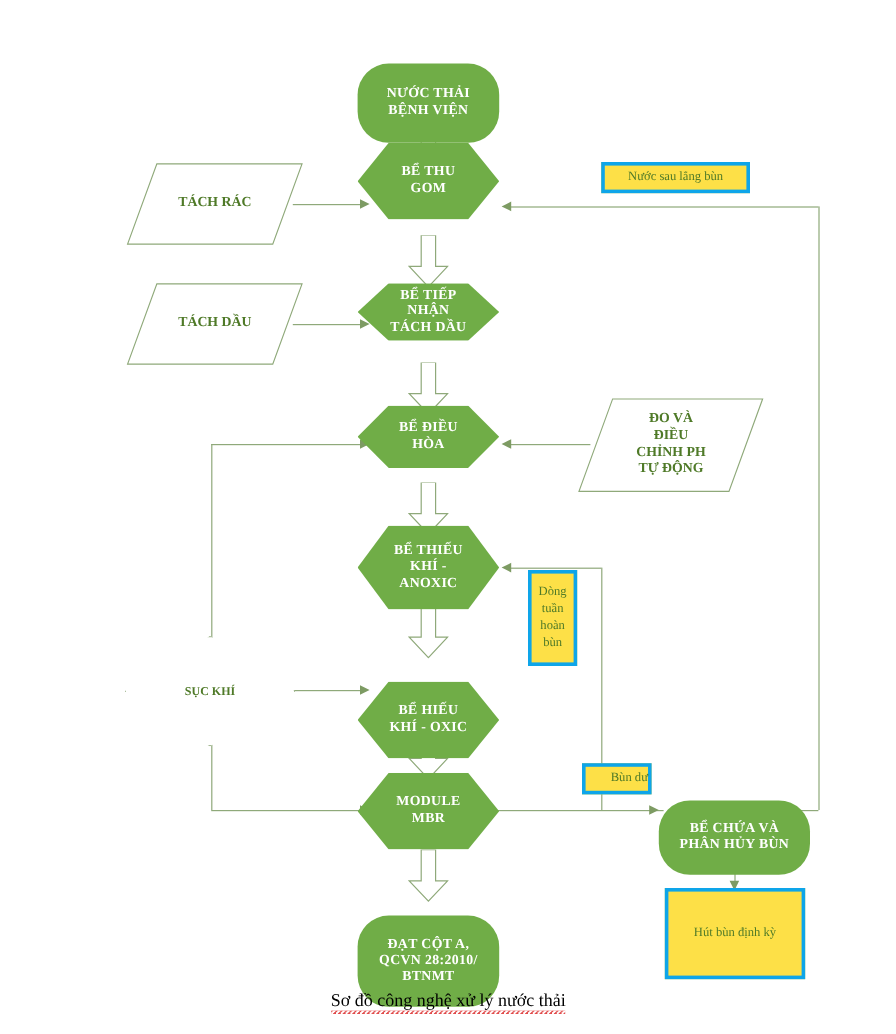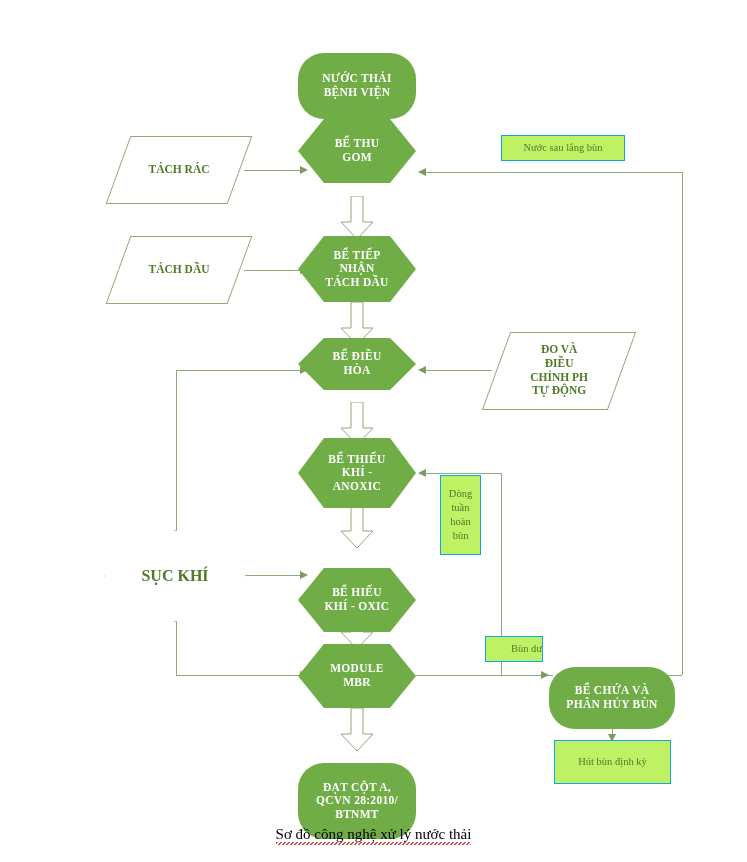--- a/index.html
+++ b/index.html
@@ -18,23 +18,23 @@
   .rrect{border-radius:26px;margin-top:23px;}
 
   
   .para{border:1px solid #8FA97A;background:#ffffff;transform:skewX(-20deg);}
   .para .inner{transform:skewX(20deg);width:100%;text-align:center;color:#4F7A28;font-weight:bold;font-size:11.5px;line-height:1.2;white-space:pre-line;}
 
   .diamond-wrap{position:absolute;}
   .diamond{width:100%;height:100%;border:1px solid #8FA97A;background:#ffffff;
            clip-path:polygon(50% 0%,100% 50%,50% 100%,0% 50%);
            display:flex;align-items:center;justify-content:center;}
-  .diamond .txt{color:#4F7A28;font-weight:bold;font-size:16px;}
-
-  .plainbox{position:absolute;border:1px solid #0ea5e9;background:#bef264;display:flex;align-items:center;justify-content:center;text-align:center;box-sizing:border-box;}
+  .diamond .txt{color:#4F7A28;font-weight:bold;font-size:10px;}
+
+  .plainbox{position:absolute;border:3px solid #0ea5e9;background:#fde047;display:flex;align-items:center;justify-content:center;text-align:center;box-sizing:border-box;}
   .plainbox .txt{color:#4F7A28;font-size:10.5px;line-height:1.35;white-space:pre-line;}
 
   
   .line{position:absolute;background:#8FA97A;}
   .hline{height:1px;}
   .vline{width:1px;}
 
   
   .ah{position:absolute;width:0;height:0;}
   .ah-right{border-top:4.5px solid transparent;border-bottom:4.5px solid transparent;border-left:8px solid #7D9B63;}
@@ -133,21 +133,21 @@
   </div>
 
   <div class="node para" style="left:118px;top:136px;width:122px;height:68px;">
     <span class="inner">TÁCH RÁC</span>
   </div>
 
   <div class="node para" style="left:118px;top:236px;width:122px;height:68px;">
     <span class="inner">TÁCH DẦU</span>
   </div>
 
-  <div class="node green-fill hex" style="left:298px;top:236px;width:118px;height:66px;">
+  <div class="node green-fill hex" style="left:298px;top:236px;width:118px;height:48px;">
     <span class="txt">BỂ TIẾP
 NHẬN
 TÁCH DẦU</span>
   </div>
 
   <div class="node green-fill hex" style="left:298px;top:338px;width:118px;height:52px;">
     <span class="txt">BỂ ĐIỀU
 HÒA</span>
   </div>
 
@@ -184,21 +184,21 @@
     <span class="txt">BỂ CHỨA VÀ
 PHÂN HỦY BÙN</span>
   </div>
 
   <div class="node green-fill rrect" style="left:298px;top:740px;width:118px;height:76px;">
     <span class="txt">ĐẠT CỘT A,
 QCVN 28:2010/
 BTNMT</span>
   </div>
 
-  <div class="plainbox" style="left:554px;top:740px;width:117px;height:44px;text-align:center;">
+  <div class="plainbox" style="left:554px;top:740px;width:117px;height:76px;text-align:center;">
     <span class="txt">Hút bùn định kỳ</span>
   </div>
 
   <div class="plainbox" style="left:501px;top:135px;width:124px;height:26px;">
     <span class="txt">Nước sau lắng bùn</span>
   </div>
 
   <div class="plainbox" style="left:440px;top:475px;width:41px;height:80px;">
     <span class="txt">Dòng
 tuần

